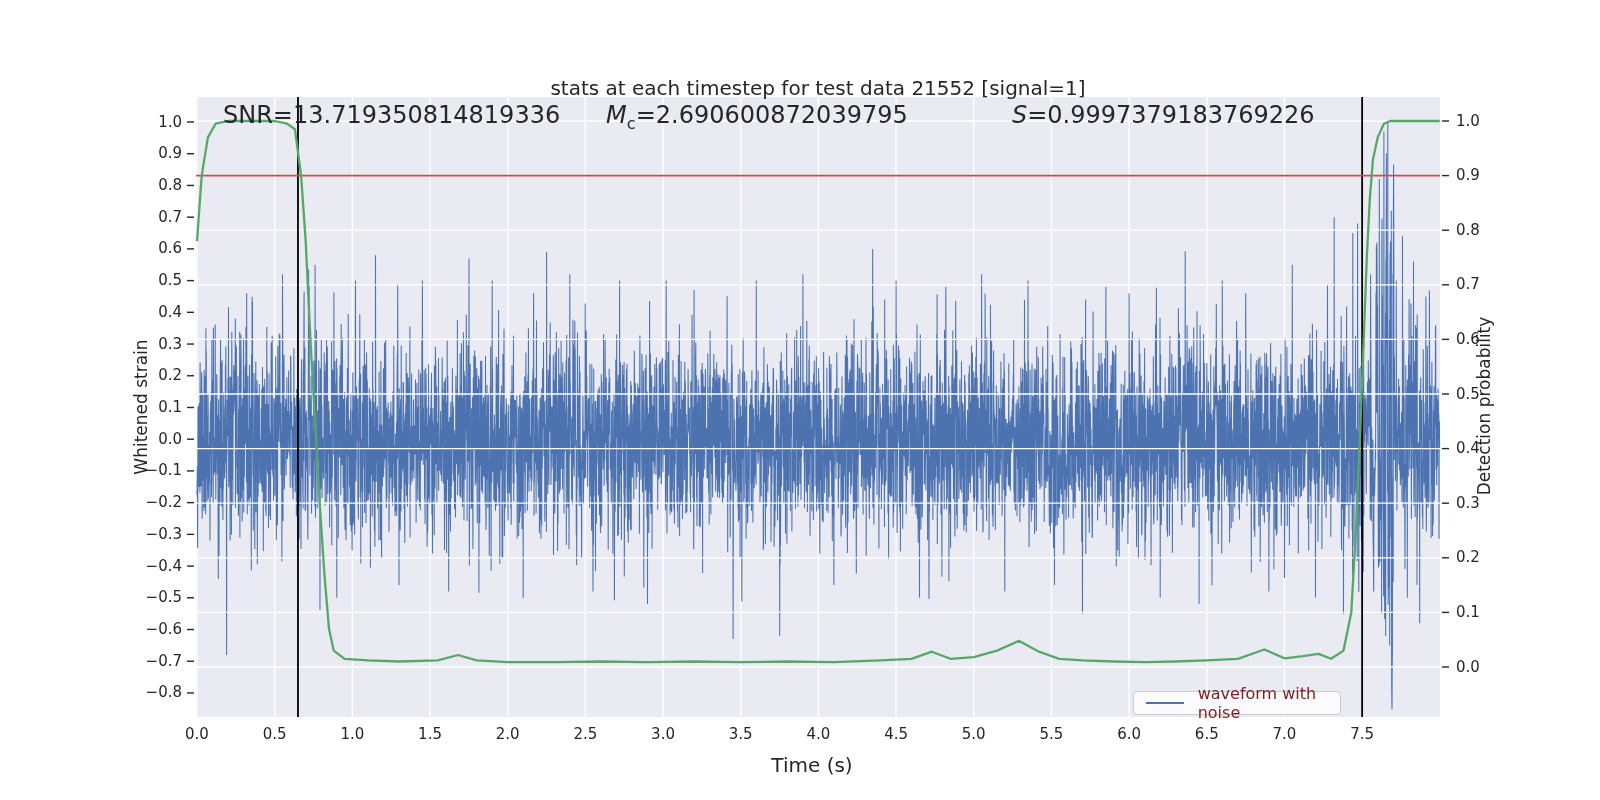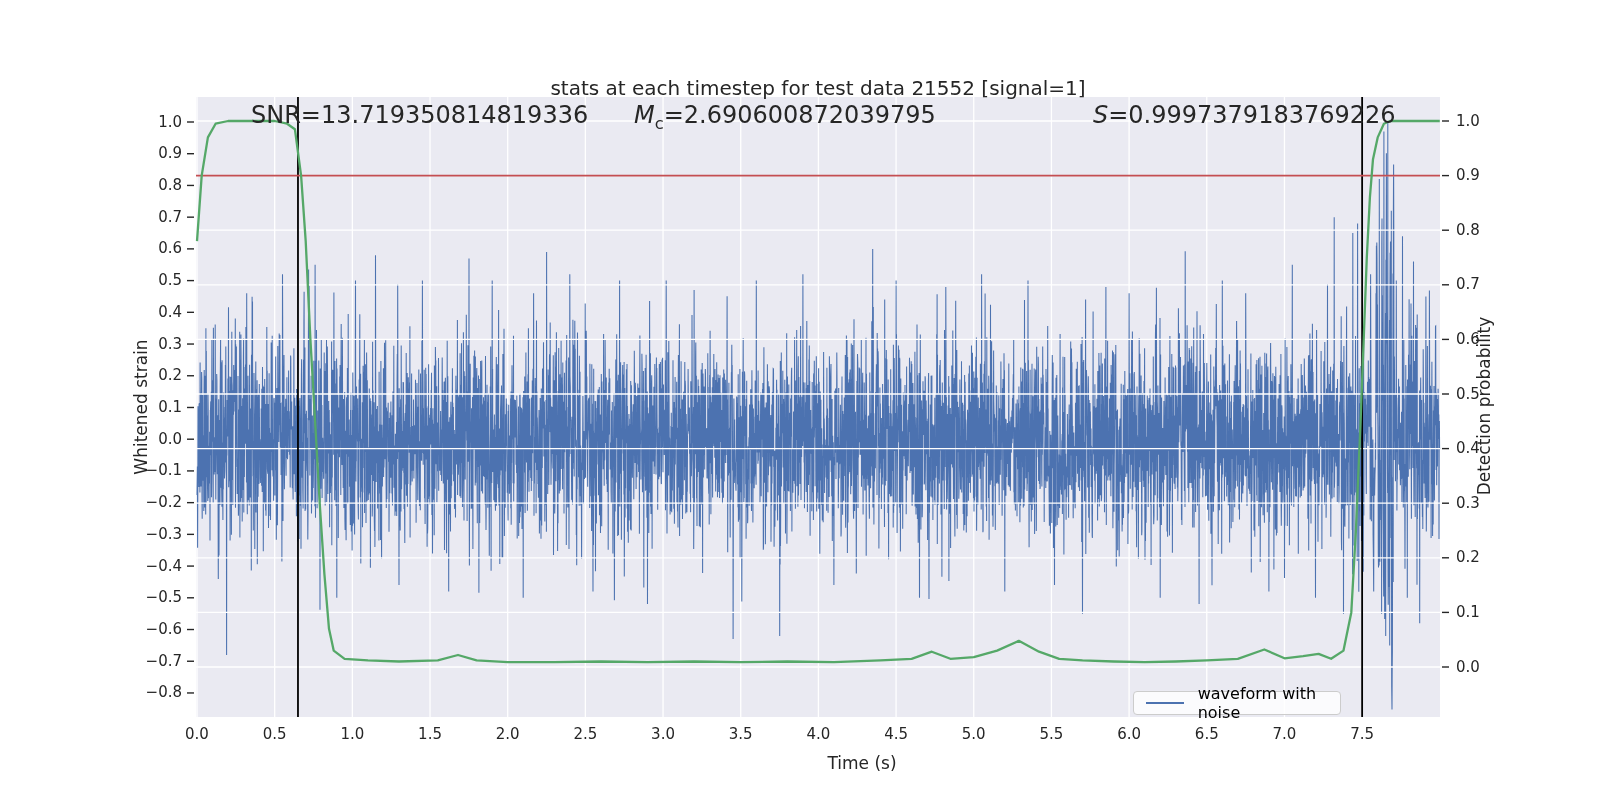--- a/index.html
+++ b/index.html
@@ -1,34 +1,34 @@
 <!DOCTYPE html>
 <html><head>
 <meta charset="utf-8">
 <style>
   html,body{margin:0;padding:0;background:#ffffff;}
   #figure{position:relative;width:1600px;height:800px;background:#ffffff;overflow:hidden;
           font-family:"DejaVu Sans","Liberation Sans",sans-serif;color:#262626;}
   #plot-svg{position:absolute;left:0;top:0;}
   .txt{position:absolute;white-space:nowrap;color:#262626;}
   #chart-title{top:76px;left:818px;transform:translateX(-50%);font-size:20px;}
-  .annotation{top:101px;font-size:24px;margin-left:28px;}
+  .annotation{top:101px;font-size:24px;}
   #ann-snr{left:223px;}
   #ann-mc{left:606px;}
-  #ann-s{left:1065px;}
+  #ann-s{left:1012px;}
   .annotation i{font-style:italic;}
   .annotation sub{font-size:0.68em;}
   #ylabel-left{left:141px;top:407px;transform:translate(-50%,-50%) rotate(-90deg);font-size:17px;}
   #ylabel-right{left:1484px;top:406px;transform:translate(-50%,-50%) rotate(-90deg);font-size:17px;}
-  #xlabel{left:862px;top:753px;transform:translateX(-50%);font-size:17px;}
+  #xlabel{left:812px;top:753px;transform:translateX(-50%);font-size:20px;}
   #legend{position:absolute;left:1133px;top:691px;width:206px;height:22px;
           background:rgba(255,255,255,0.8);border:1px solid #cccccc;border-radius:4px;
           display:flex;align-items:center;}
   #legend-swatch{display:inline-block;width:44px;height:0;border-top:2.4px solid #4c72b0;margin-left:12px;}
-  #legend-label{font-size:16px;margin-left:14px;color:#000000;}
+  #legend-label{font-size:16px;margin-left:14px;color:#7f1d1d;}
 </style>
 </head>
 <body>
 
 <div id="figure">
   <svg id="plot-svg" width="1600" height="800">
       <rect x="196" y="97" width="1244" height="620" fill="#eaeaf2"></rect>
       <g stroke="#ffffff" stroke-width="1.3">
         <line x1="197" y1="97" x2="197" y2="717"></line>
         <line x1="274.675" y1="97" x2="274.675" y2="717"></line>

